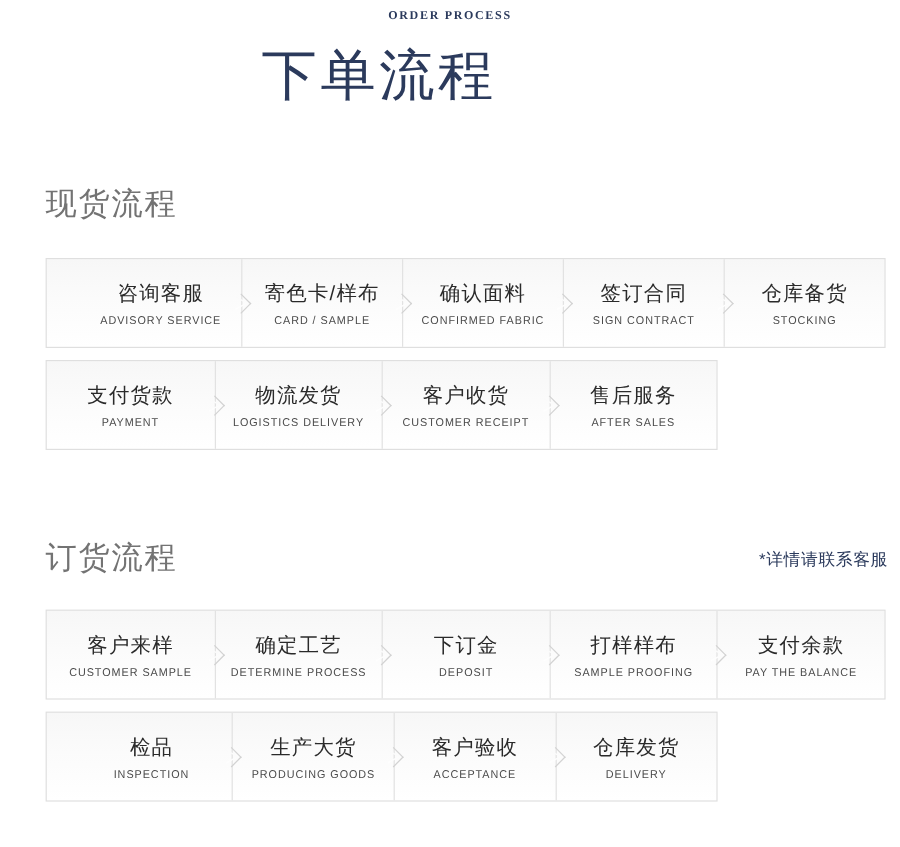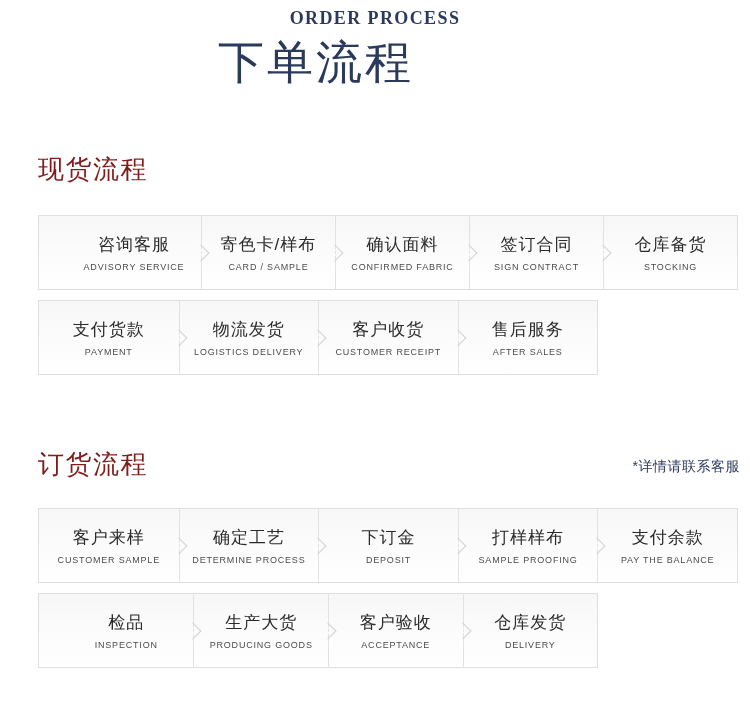--- a/index.html
+++ b/index.html
@@ -17,21 +17,21 @@
 
   
   .eyebrow {
     position: absolute;
     top: 8px;
     left: 0;
     width: 750px;
     text-align: center;
     font-family: "Liberation Serif", "DejaVu Serif", serif;
     font-weight: bold;
-    font-size: 18px;
+    font-size: 10px;
     letter-spacing: 1.4px;
     color: #2b3a5c;
   }
   .main-title {
     position: absolute;
     top: 34px;
     left: 0;
     width: 632px;
     text-align: center;
     font-size: 46px;
@@ -41,21 +41,21 @@
     line-height: 56px;
   }
 
   
   .section-heading {
     position: absolute;
     left: 38px;
     font-size: 26px;
     font-weight: 500;
     letter-spacing: 1.5px;
-    color: #7f1d1d;
+    color: #737373;
     line-height: 34px;
   }
   #heading-spot  { top: 152px; }
   #heading-order { top: 447px; }
 
   .note {
     position: absolute;
     right: 10px;
     top: 458px;
     font-size: 14px;

